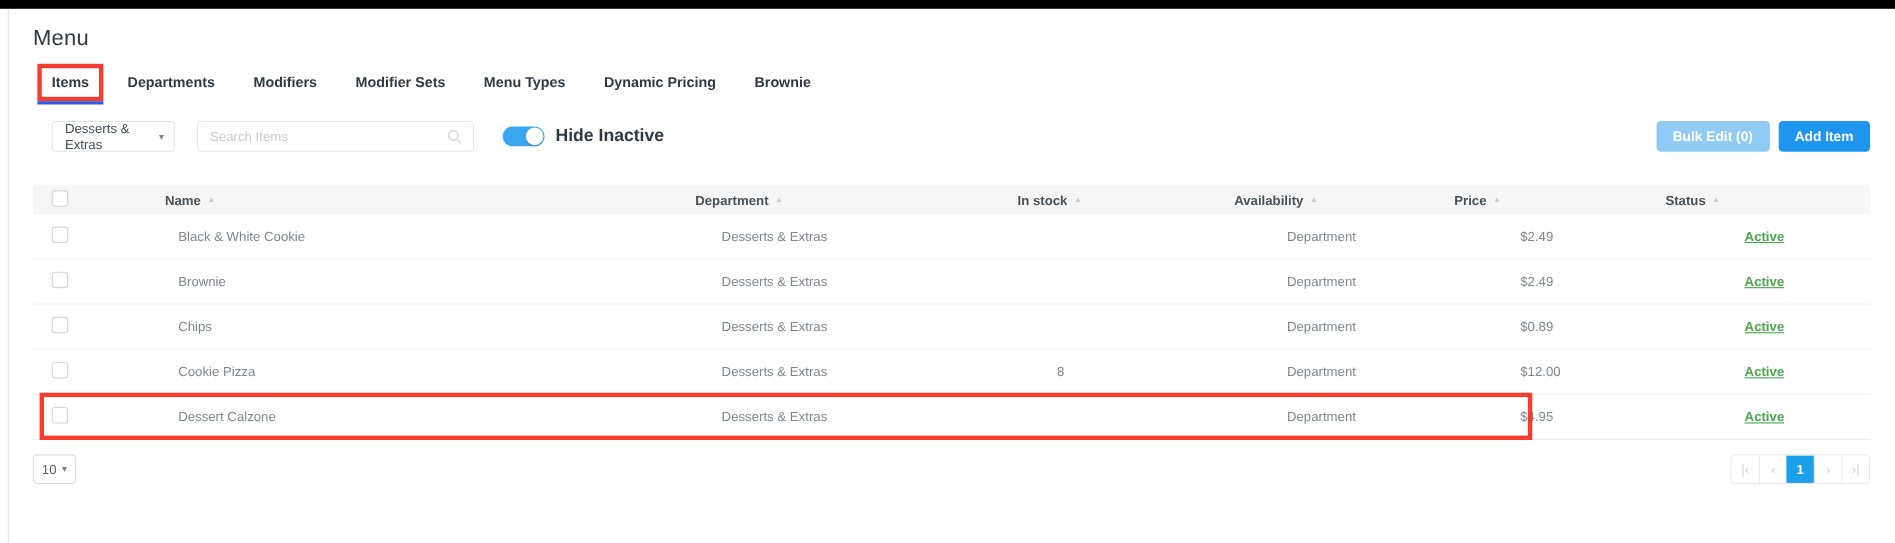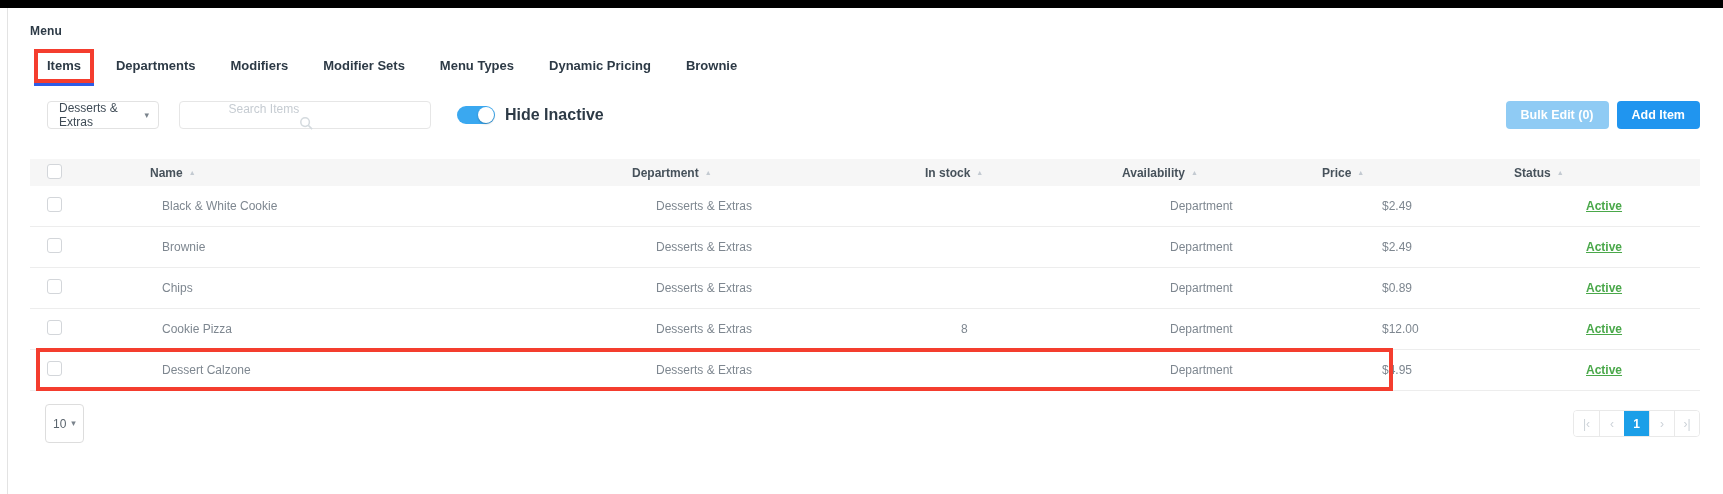--- a/index.html
+++ b/index.html
@@ -14,40 +14,40 @@
     --th-ink:#47525b;
     --cell-ink:#7e8790;
     --border:#e9e9e9;
   }
   *{margin:0;padding:0;box-sizing:border-box;}
   html,body{width:1723px;height:494px;overflow:hidden;background:#fff;
     font-family:"Liberation Sans", sans-serif;}
   .topbar{height:8px;background:#000;width:100%;}
   .left-hairline{position:absolute;left:7px;top:8px;bottom:0;width:1px;background:#e3e3e3;}
   .content{position:relative;padding:0 23px 0 30px;}
-  .page-title{margin-top:16px;font-size:12px;font-weight:700;color:var(--ink);letter-spacing:.2px;}
+  .page-title{margin-top:16px;font-size:20px;font-weight:400;color:var(--ink);letter-spacing:.2px;}
 
   
   .tabs{display:flex;gap:35px;margin-top:10px;padding-left:17px;}
   .tab{position:relative;font-size:13px;font-weight:700;color:var(--ink);
     padding:10px 0 14px;cursor:pointer;white-space:nowrap;}
   .tab.annotated::before{content:"";position:absolute;left:-13px;right:-13px;top:1px;bottom:4px;
     border:4px solid var(--red);pointer-events:none;}
   .tab.active::after{content:"";position:absolute;left:-13px;right:-13px;bottom:1px;height:3px;
     background:var(--underline);}
 
   
   .toolbar{display:flex;align-items:center;margin-top:14px;height:28px;padding-left:17px;}
   .select-filter{width:112px;height:28px;border:1px solid #e2e2e2;border-radius:4px;
     display:flex;align-items:center;justify-content:space-between;
     padding:0 9px 0 11px;font-size:12px;color:#3f4b56;background:#fff;
     margin-right:20px;cursor:pointer;}
   .caret{font-size:9px;color:#7a838c;line-height:1;}
   .search-box{width:252px;height:28px;border:1px solid #e6e6e6;border-radius:4px;
-    display:flex;align-items:center;padding:0 9px 0 11px;margin-right:26px;background:#fff;flex-direction:column;}
+    display:flex;align-items:center;padding:0 9px 0 11px;margin-right:26px;background:#fff;}
   .search-box input{border:none;outline:none;flex:1;font-size:12px;color:#555;
     font-family:inherit;background:transparent;}
   .search-box input::placeholder{color:#c6ccd2;}
   .search-icon{flex:0 0 auto;}
   .toggle{width:38px;height:18px;border-radius:10px;background:#dfe3e6;position:relative;
     margin-right:10px;cursor:pointer;}
   .toggle.on{background:var(--toggle);}
   .knob{position:absolute;top:1px;left:1px;width:16px;height:16px;border-radius:50%;
     background:#fff;box-shadow:0 1px 2px rgba(0,0,0,.25);}
   .toggle.on .knob{left:auto;right:1px;}
@@ -75,21 +75,21 @@
   .trow .col.status{color:var(--green);font-weight:700;text-decoration:underline;}
   .th{cursor:pointer;}
   .sort{margin-left:6px;font-size:7px;color:#c3cad1;vertical-align:2px;}
   .checkbox{width:15px;height:15px;border:1px solid #d3d6da;border-radius:3px;
     background:#fff;display:inline-block;cursor:pointer;}
   .row-annotation{position:absolute;left:6px;top:-2px;width:1357px;height:43px;
     border:4px solid var(--red);pointer-events:none;z-index:3;}
 
   
   .footer{display:flex;justify-content:space-between;align-items:center;margin-top:13px;}
-  .page-size{margin-left:15px;min-width:36px;height:39px;border:1px solid #ddd;border-radius:4px;
+  .page-size{min-width:36px;height:27px;border:1px solid #ddd;border-radius:4px;
     display:flex;align-items:center;justify-content:center;gap:5px;font-size:12px;
     color:#5a646d;background:#fff;cursor:pointer;padding:0 7px;}
   .pager{display:flex;border:1px solid var(--border);border-radius:4px;overflow:hidden;height:27px;background:#fff;}
   .pg{width:25px;height:100%;display:flex;align-items:center;justify-content:center;
     color:#ccd2d8;font-size:12px;border-left:1px solid var(--border);cursor:pointer;background:#fff;}
   .pg:first-child{border-left:none;}
   .pg.active{background:var(--pageblue);color:#fff;font-weight:700;border-left:none;}
 </style>
 </head>
 <body>

